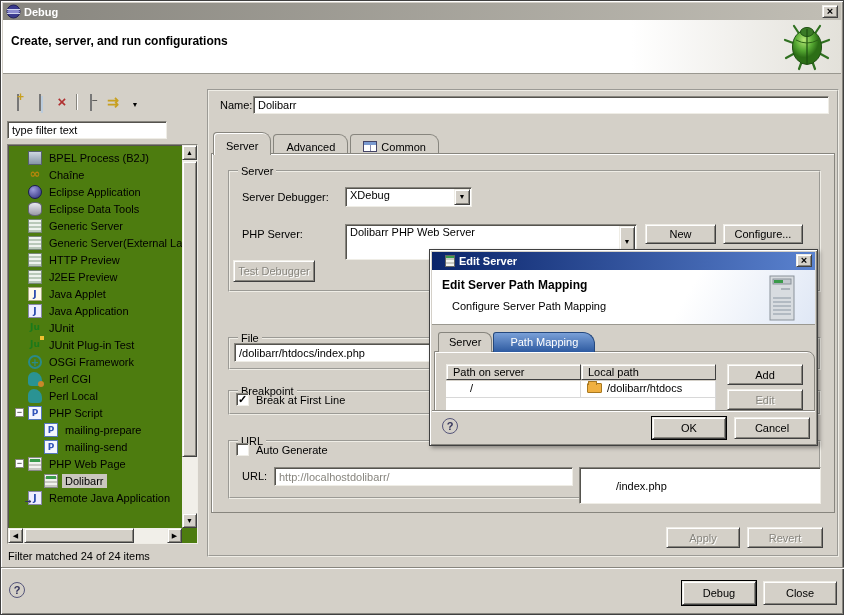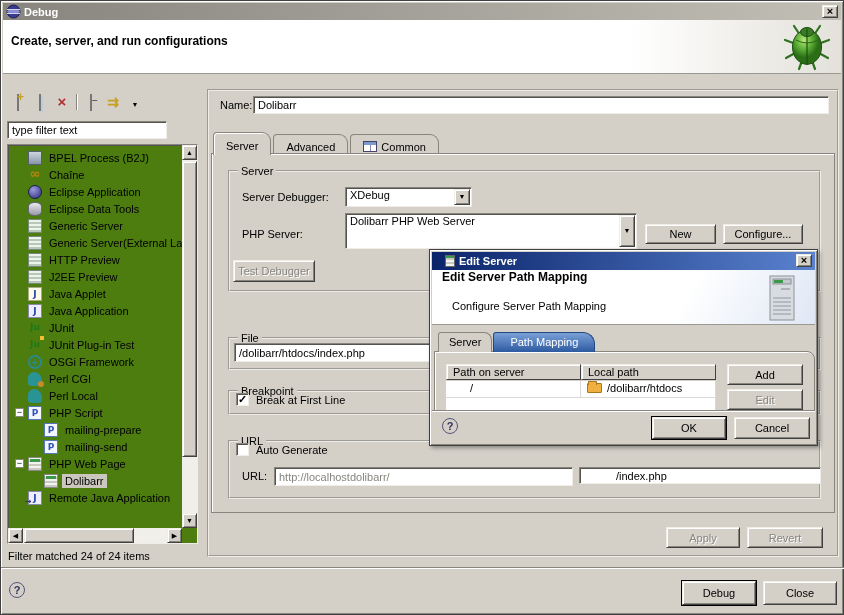--- a/index.html
+++ b/index.html
@@ -377,21 +377,21 @@
 
   <fieldset style="left:227px;top:164px;width:593px;height:127px;z-index:3">
     <legend>Server</legend>
   </fieldset>
   <span class="lbl" style="left:241px;top:190px;z-index:4">Server Debugger:</span>
   <div class="combo" style="left:344px;top:186px;width:127px;height:20px;z-index:4">
     <div class="inp">XDebug</div>
     <button class="b3 cbtn">▼</button>
   </div>
   <span class="lbl" style="left:241px;top:227px;z-index:4">PHP Server:</span>
-  <div class="combo" style="left:344px;top:212px;width:292px;height:36px;z-index:4">
+  <div class="combo" style="left:344px;top:223px;width:292px;height:36px;z-index:4">
     <div class="inp">Dolibarr PHP Web Server</div>
     <button class="b3 cbtn">▼</button>
   </div>
   <button class="b3 abs" style="left:644px;top:223px;width:71px;height:20px;z-index:4">New</button>
   <button class="b3 abs" style="left:722px;top:223px;width:80px;height:20px;z-index:4">Configure...</button>
   <button class="b3 abs disabled" style="left:232px;top:259px;width:82px;height:22px;z-index:4">Test Debugger</button>
 
   <fieldset style="left:227px;top:331px;width:593px;height:38px;z-index:3">
     <legend>File</legend>
   </fieldset>
@@ -403,33 +403,33 @@
   <span class="chk checked abs" style="left:235px;top:392px;z-index:4"></span>
   <span class="lbl" style="left:255px;top:393px;z-index:4">Break at First Line</span>
 
   <fieldset style="left:227px;top:434px;width:593px;height:64px;z-index:3">
     <legend>URL</legend>
   </fieldset>
   <span class="chk abs" style="left:235px;top:442px;z-index:4"></span>
   <span class="lbl" style="left:255px;top:443px;z-index:4">Auto Generate</span>
   <span class="lbl" style="left:241px;top:469px;z-index:4">URL:</span>
   <input class="inp dis abs" style="left: 273px; top: 466px; width: 299px; height: 19px; z-index: 4;" disabled="" value="http://localhostdolibarr/">
-  <input class="inp abs" style="left: 578px; top: 466px; width: 242px; height: 17px; z-index: 4; padding-left: 36px;" value="/index.php">
+  <input class="inp abs" style="left: 578px; top: 466px; width: 242px; height: 37px; z-index: 4; padding-left: 36px;" value="/index.php">
 
   <button class="b3 abs disabled" style="left:665px;top:526px;width:74px;height:21px">Apply</button>
   <button class="b3 abs disabled" style="left:746px;top:526px;width:76px;height:21px">Revert</button>
 
   <div id="dlg" class="abs">
     <div id="dlgtitle" class="abs">
       <span style="display:inline-block;width:10px;height:12px;background:repeating-linear-gradient(#f2f2ee 0 2px,#c9c9c2 2px 4px);border:1px solid #666;box-shadow:inset 0 2px 0 #3a9a4a"></span>
       <span class="t">Edit Server</span>
       <button class="b3 xbtn abs" style="right:3px;top:2px">×</button>
     </div>
     <div id="dlghead" class="abs">
-      <div class="lbl" style="left:10px;top:0;font-size:12px;font-weight:bold">Edit Server Path Mapping</div>
+      <div class="lbl" style="left:10px;top:8px;font-size:12px;font-weight:bold">Edit Server Path Mapping</div>
       <div class="lbl" style="left:20px;top:30px">Configure Server Path Mapping</div>
       <svg class="abs" style="right:18px;top:5px" width="30" height="46" viewBox="0 0 30 46">
         <rect x="3" y="1" width="24" height="44" fill="#d8dce0" stroke="#8a929a"></rect>
         <rect x="6" y="4" width="18" height="5" fill="#c2c8ce" stroke="#8a929a"></rect>
         <rect x="7" y="5" width="9" height="3" fill="#3a9a4a"></rect>
         <rect x="14" y="13" width="9" height="2" fill="#aab2ba"></rect>
         <g fill="#b2bac2">
             <rect x="6" y="22" width="18" height="2"></rect>
             <rect x="6" y="26" width="18" height="2"></rect>
         <rect x="6" y="30" width="18" height="2"></rect>

